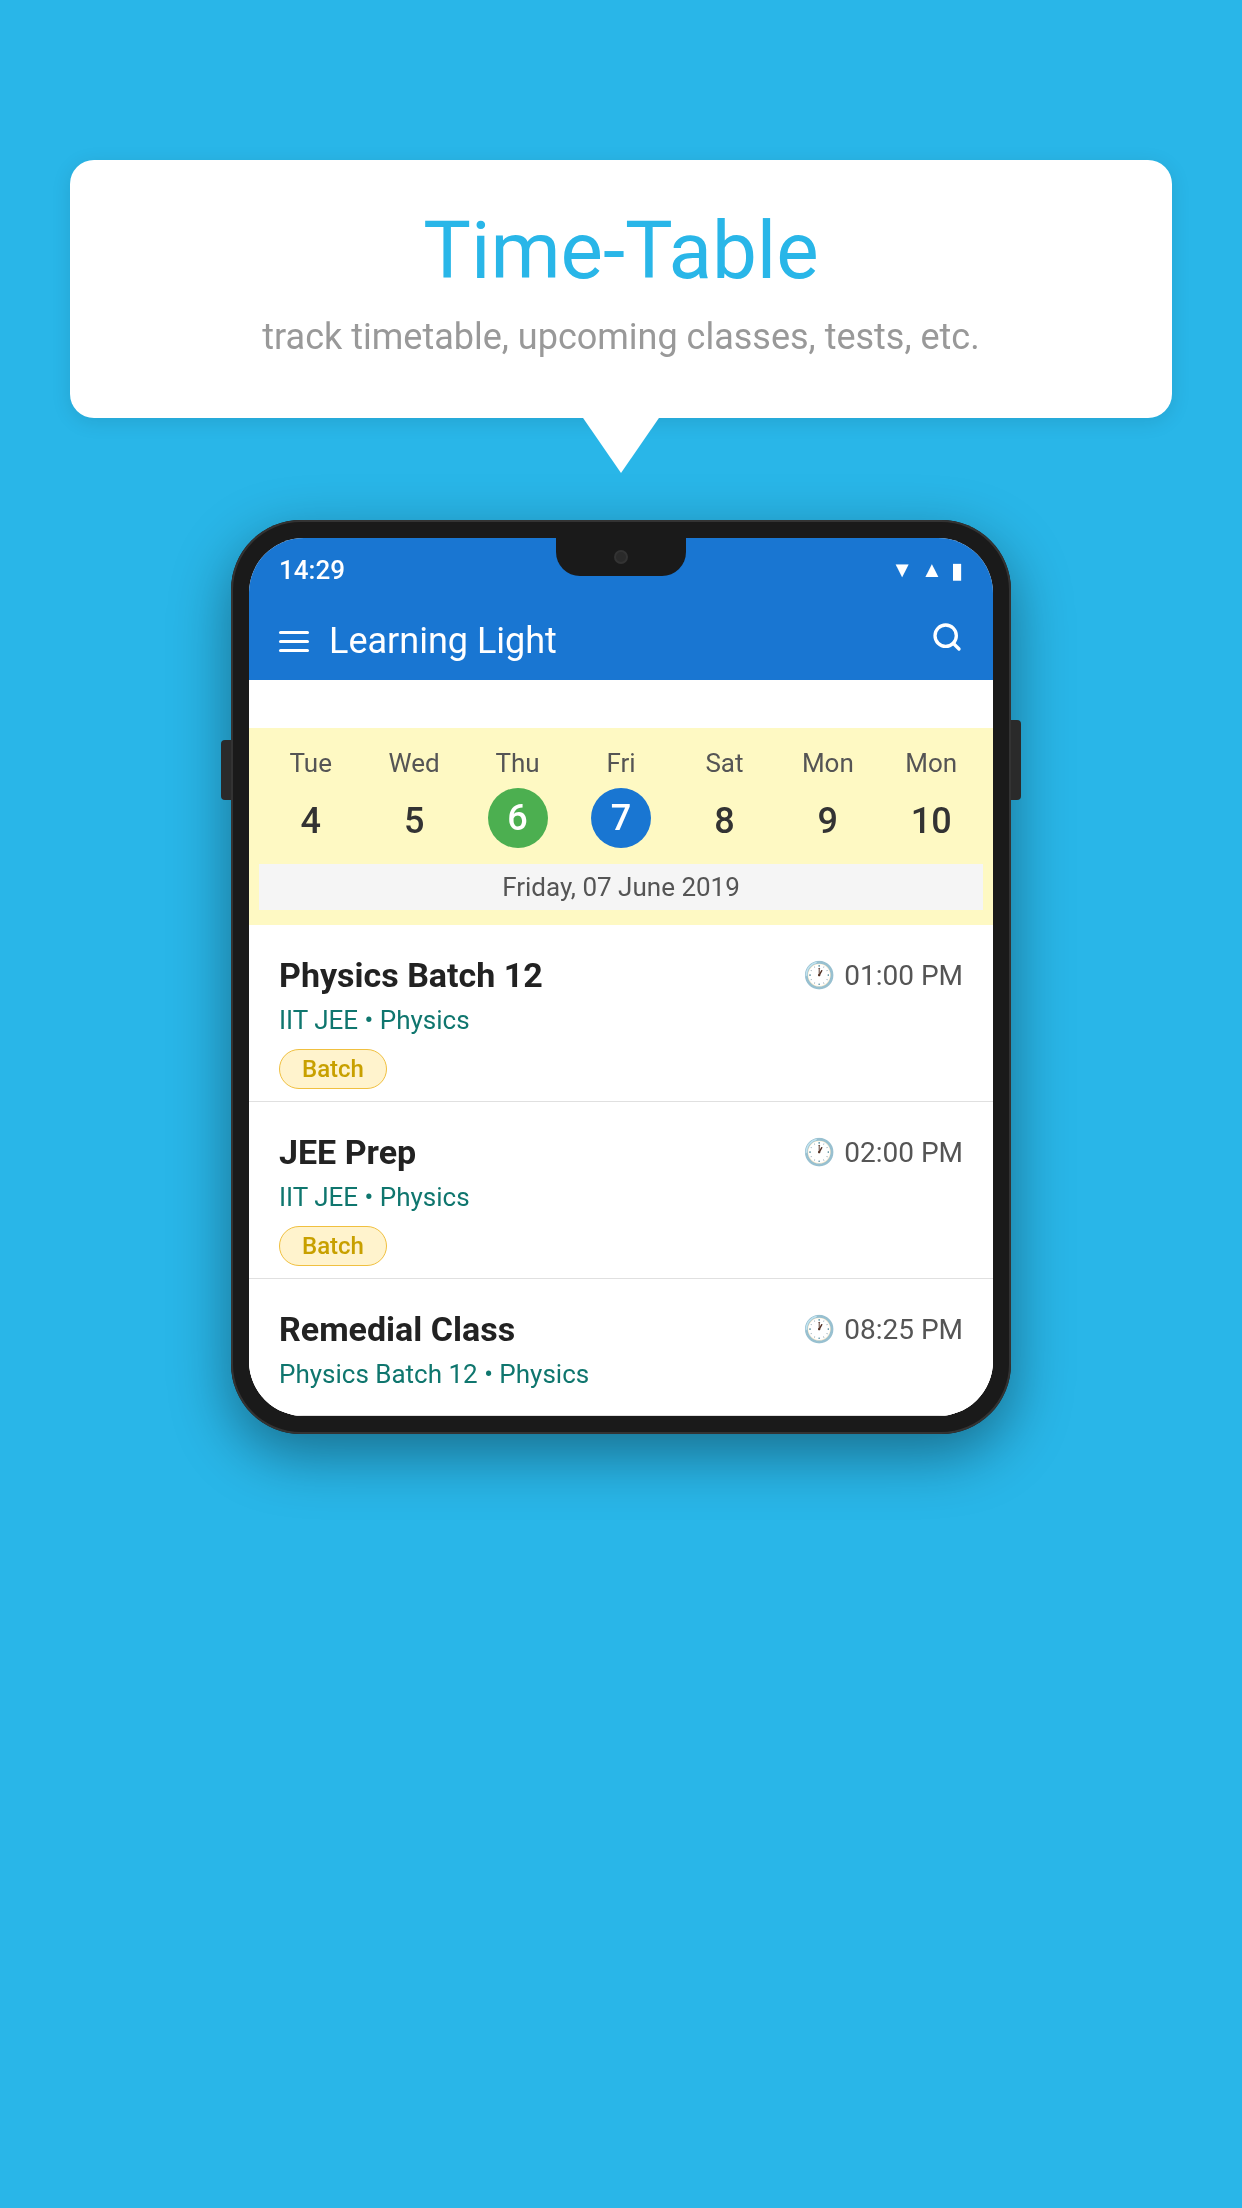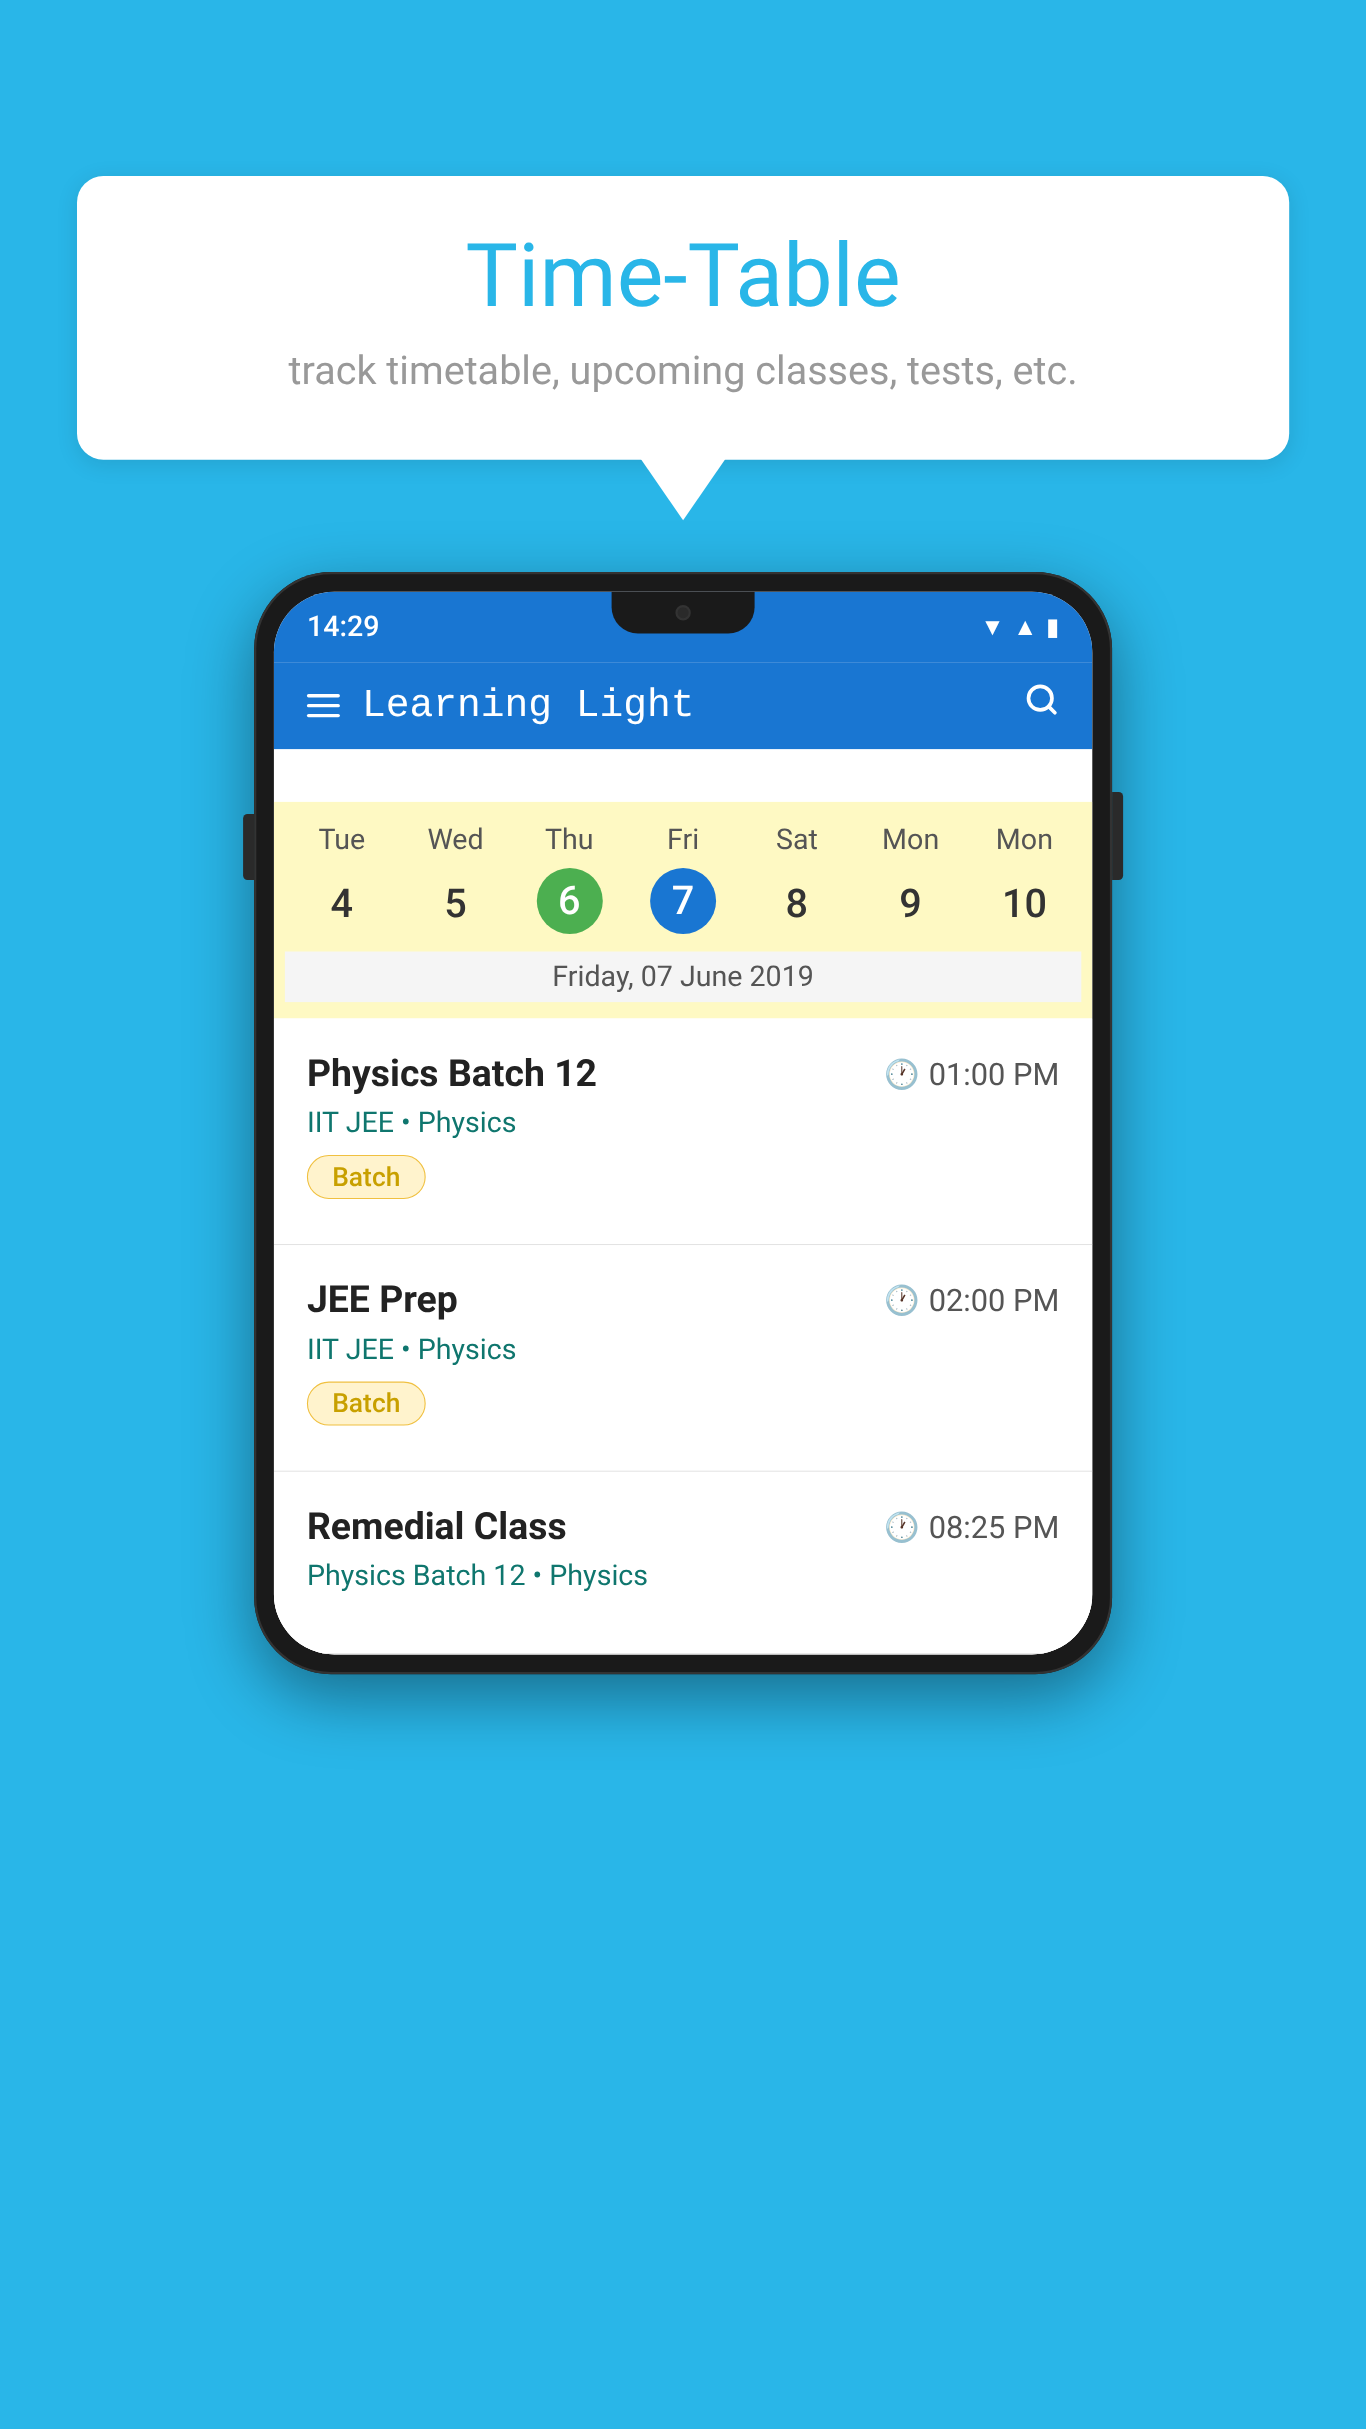--- a/index.html
+++ b/index.html
@@ -154,21 +154,20 @@
       font-size: 22px;
     }
 
     
     .app-bar {
       background: #1976d2;
       padding: 18px 30px;
       display: flex;
       align-items: center;
       justify-content: space-between;
-      font-family: Liberation Mono, monospace;
     }
 
     .app-bar-left {
       display: flex;
       align-items: center;
       gap: 20px;
     }
 
     .menu-icon {
       display: flex;
@@ -259,21 +258,21 @@
       padding: 8px 0;
       background: #f5f5f5;
     }
 
     
     .schedule-list {
       background: white;
     }
 
     .schedule-item {
-      padding: 30px 30px 41px;
+      padding: 30px 30px 12px;
       border-bottom: 1px solid #e0e0e0;
       background: white;
     }
 
     .schedule-item-header {
       display: flex;
       align-items: center;
       justify-content: space-between;
       margin-bottom: 10px;
     }

